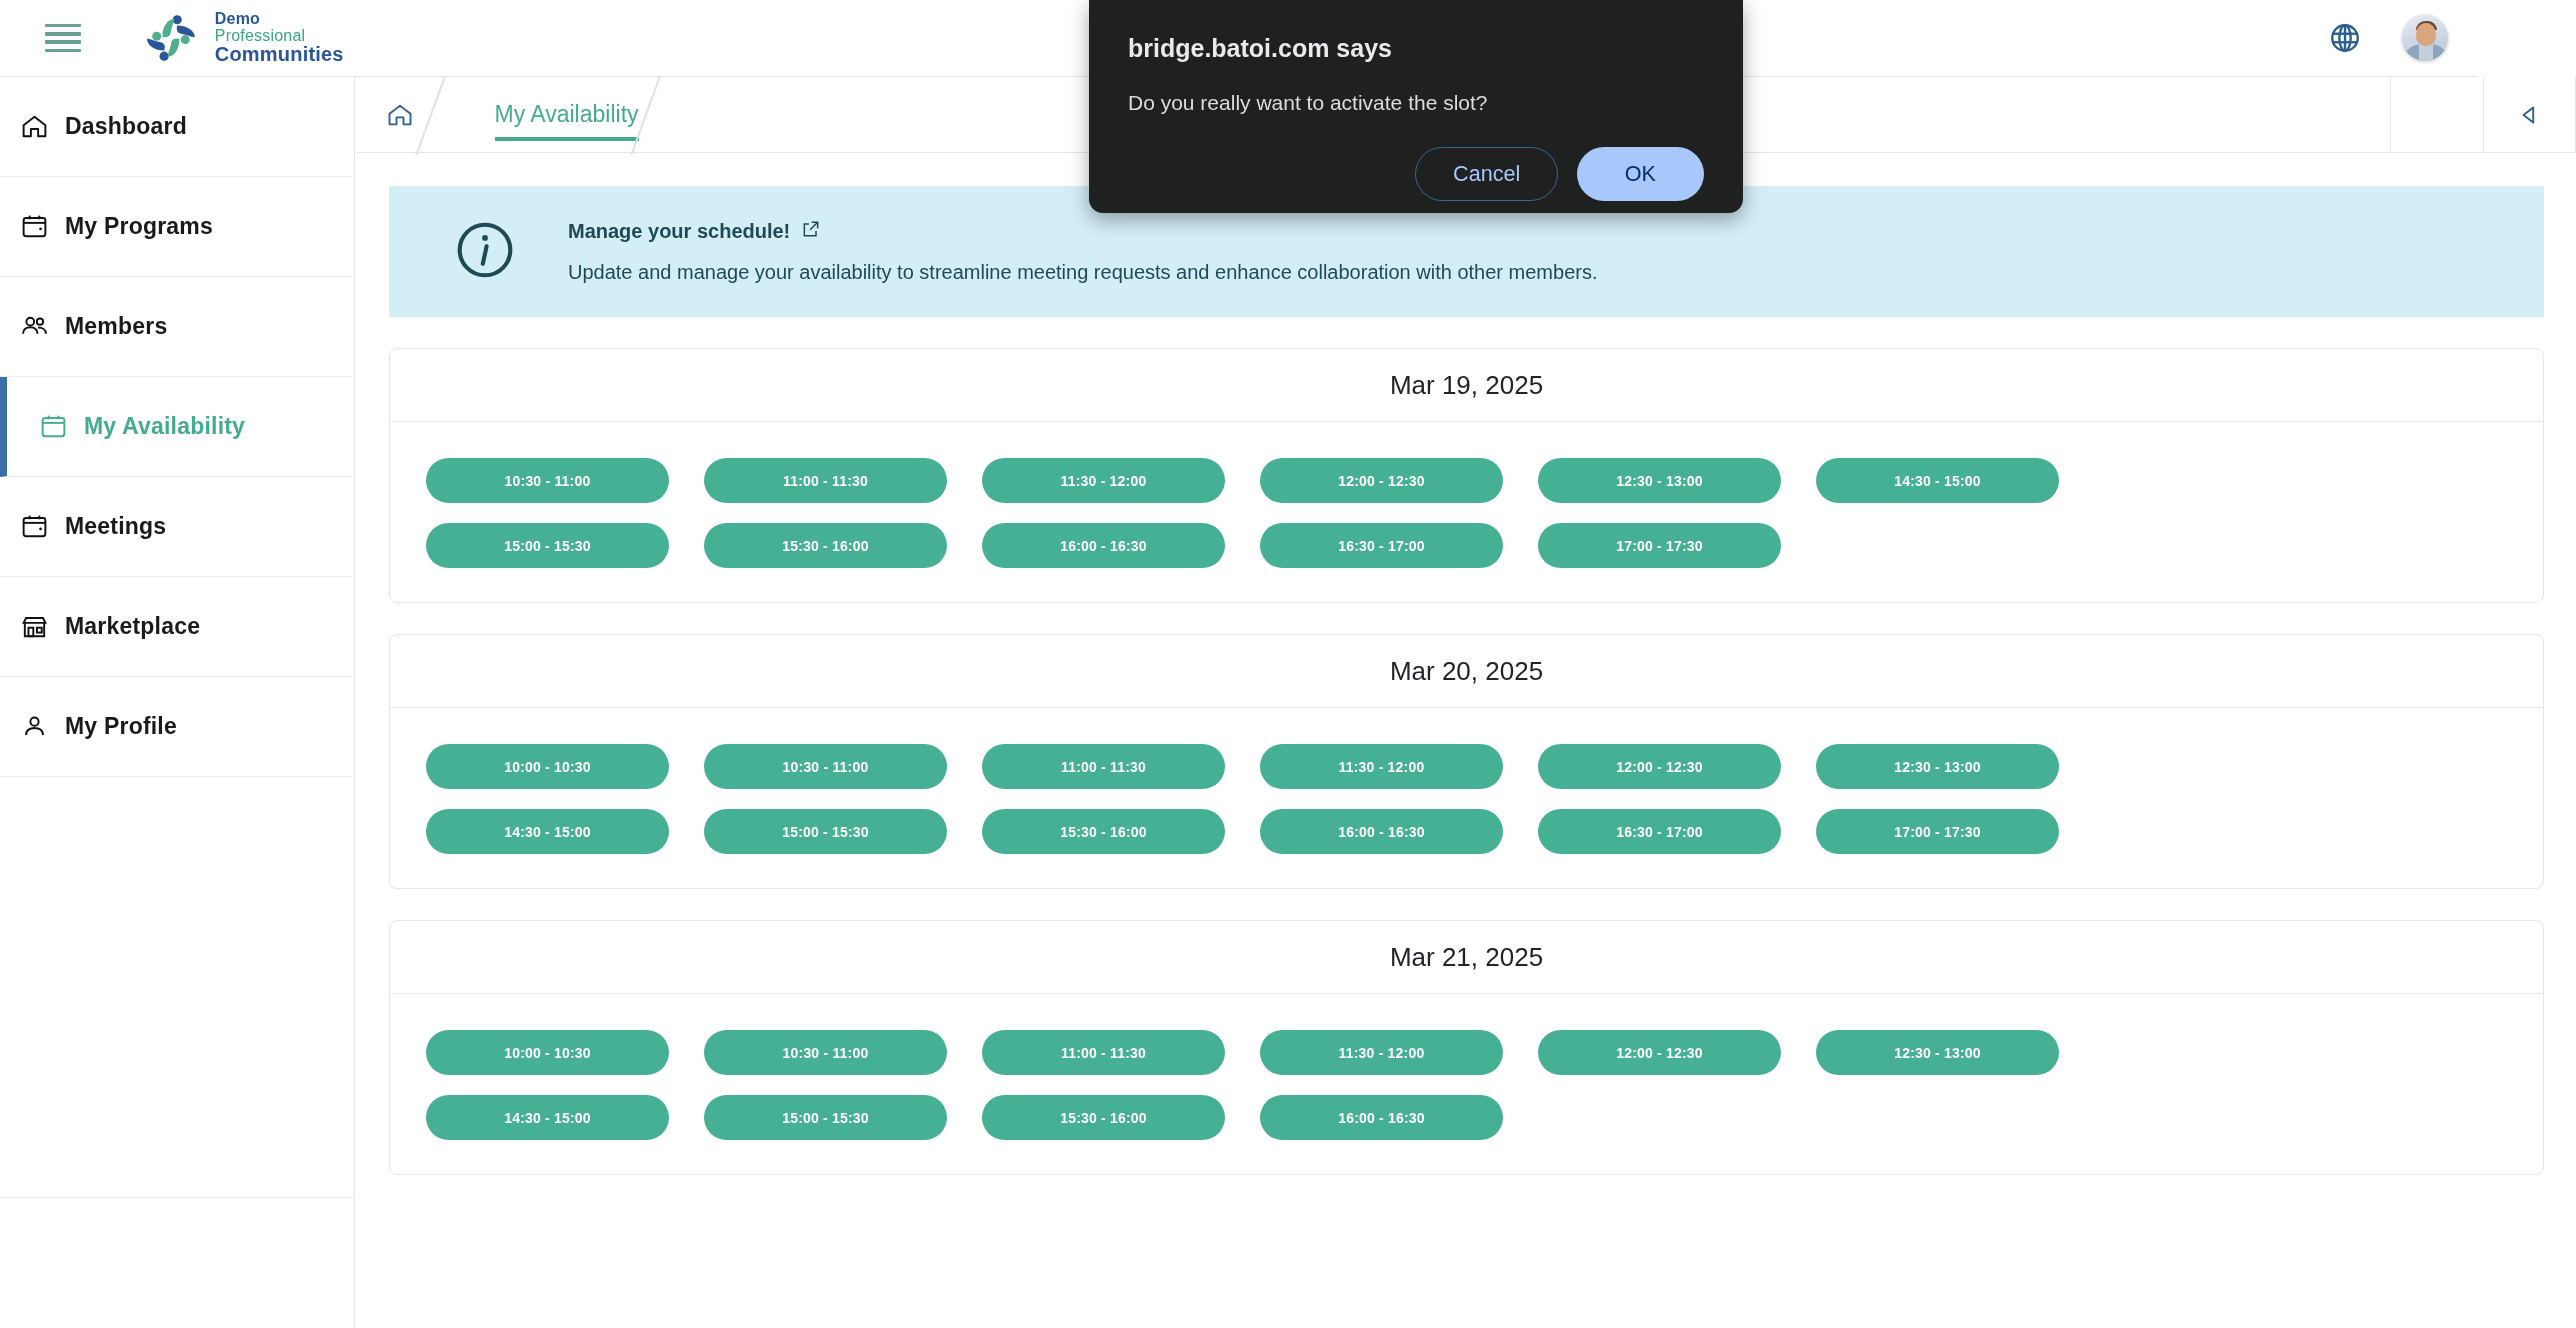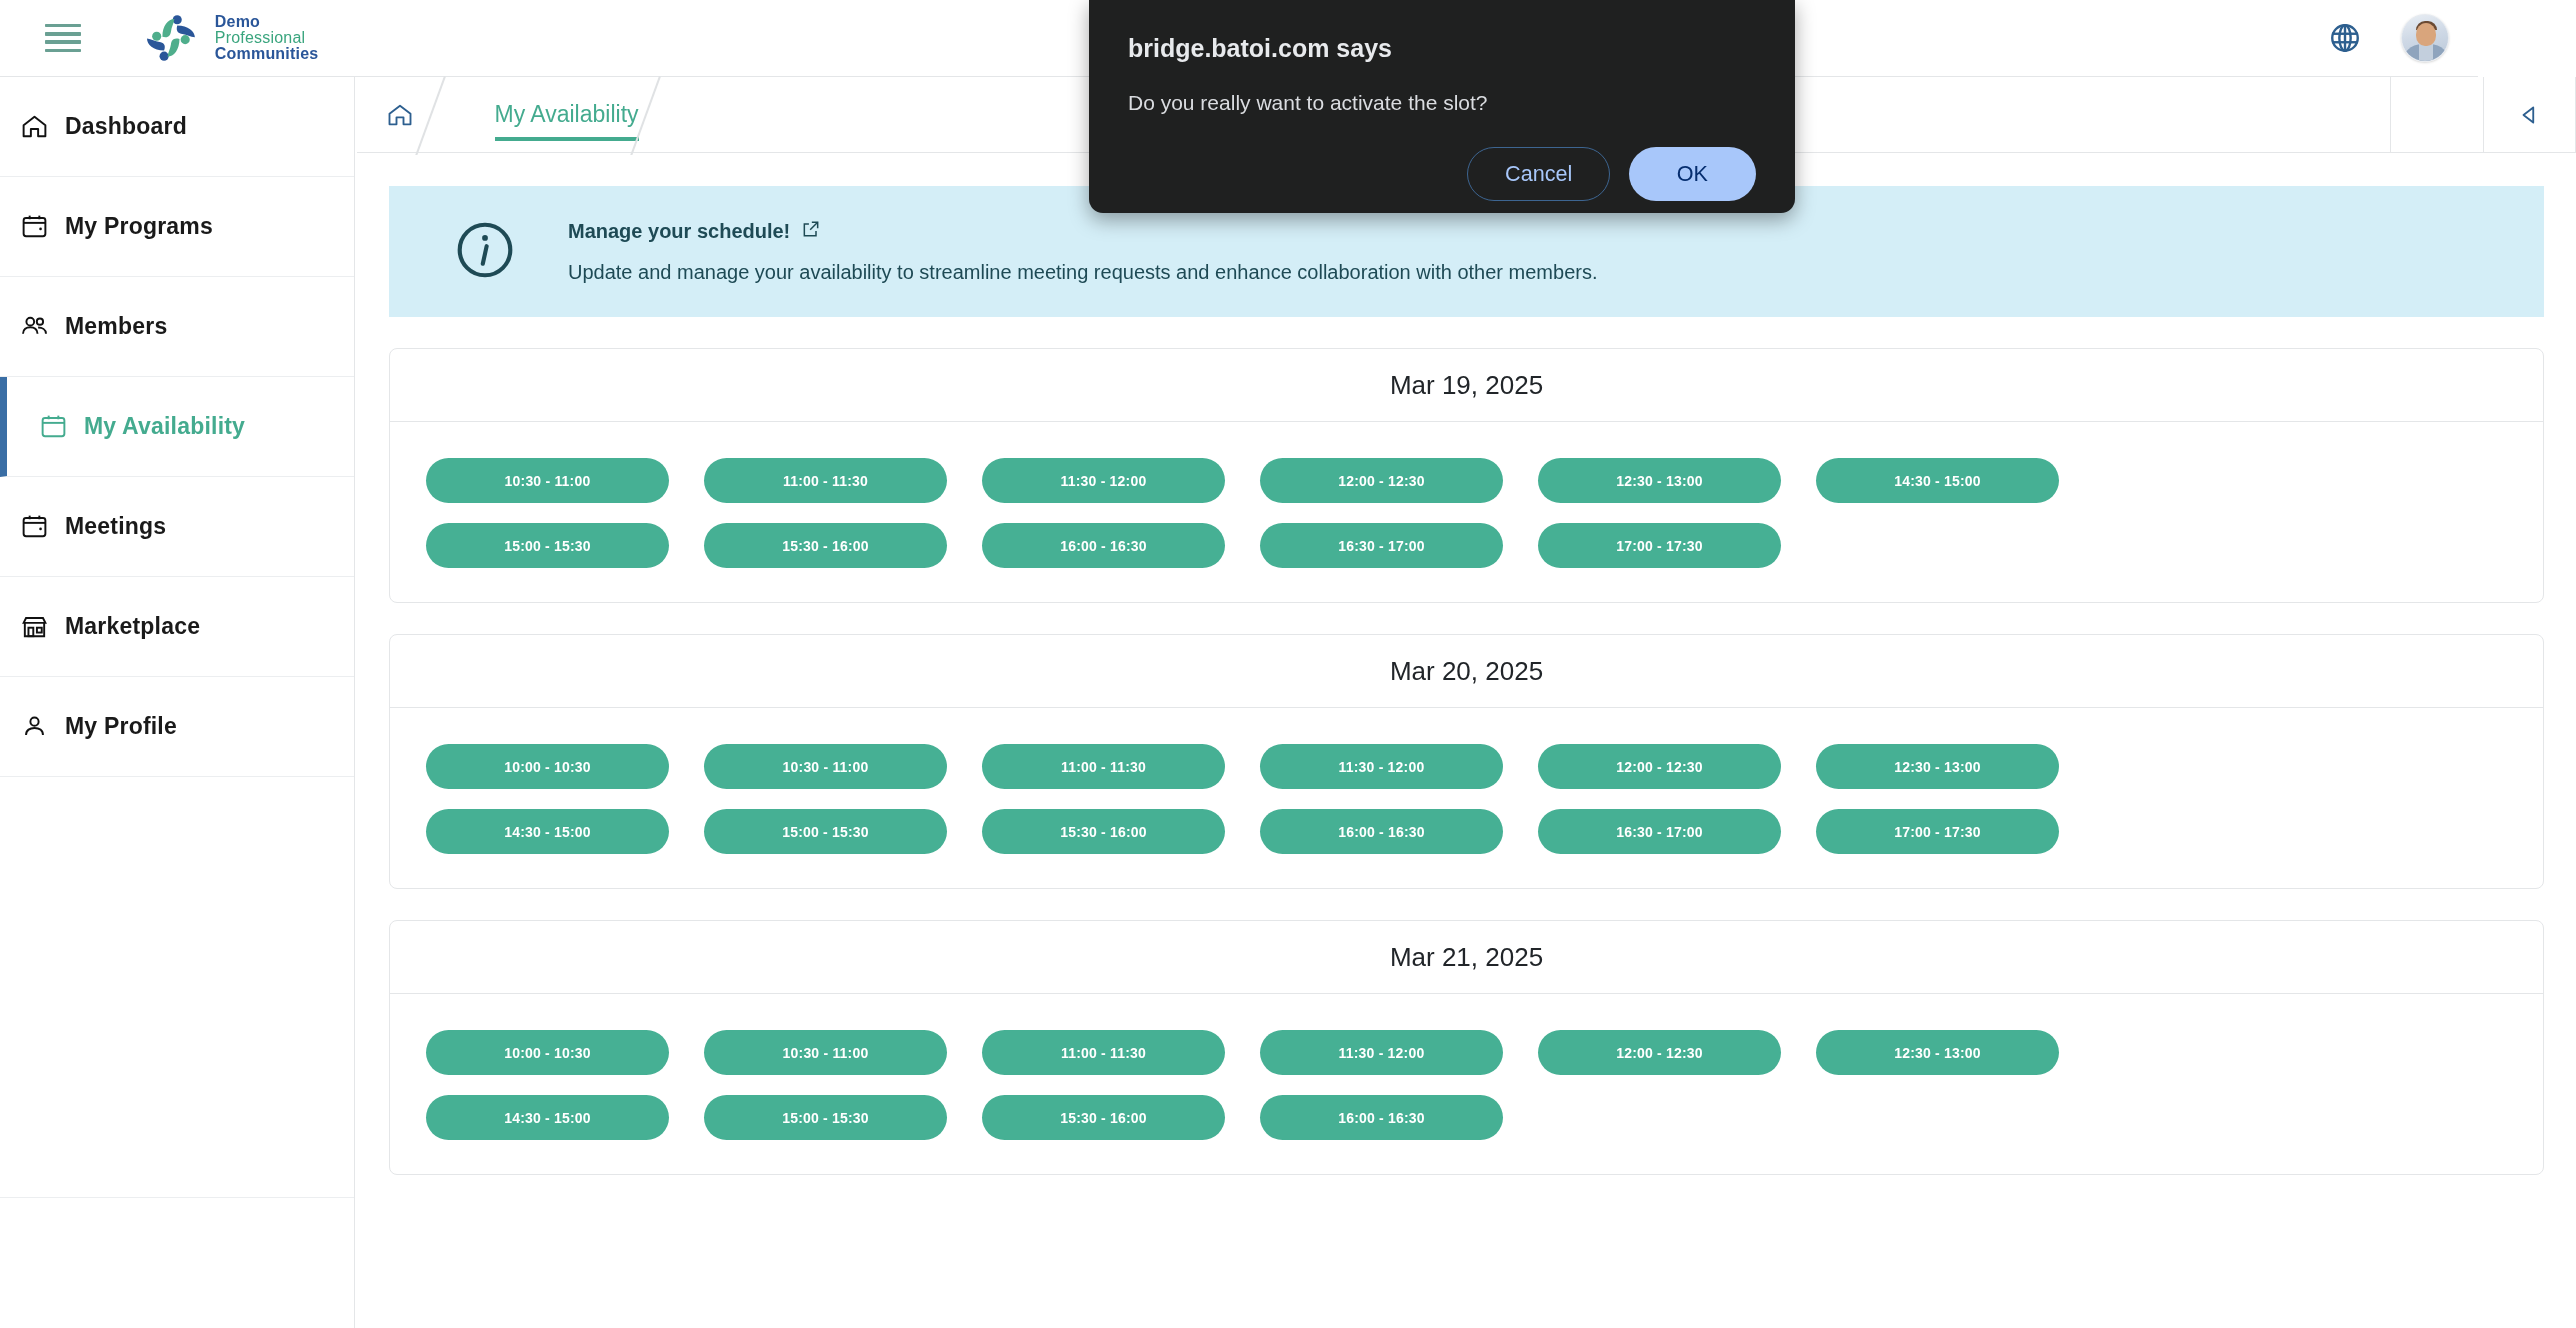--- a/index.html
+++ b/index.html
@@ -21,21 +21,21 @@
     display: flex; flex-direction: column; justify-content: space-between;
     cursor: pointer;
   }
   .hamburger span { display:block; height: 3.9px; width: 100%; background: #6aa093; border-radius: 0.8px; }
 
   .brand { margin-left: 66px; display: flex; align-items: center; gap: 10.8px; }
   .brand-mark { width: 57px; height: 57px; }
   .brand-words { display:flex; flex-direction: column; line-height: 1.02; }
   .brand-words span:nth-child(1){ font-size: 16px; font-weight: 700; color:#2a5699; letter-spacing:0.2px;}
   .brand-words span:nth-child(2){ font-size: 16px; font-weight: 400; color:#3aa57e; letter-spacing:0.2px;}
-  .brand-words span:nth-child(3){ font-size: 16px; font-weight: 700; color:#2a5699; letter-spacing:0.2px;}
+  .brand-words span:nth-child(3){ font-size: 20px; font-weight: 700; color:#2a5699; letter-spacing:0.2px;}
 
   .topbar-right {
     margin-left: auto; display: flex; align-items: center; height: 100%;
   }
   .globe-cell { width: 85px; display:flex; align-items:center; justify-content:center; cursor:pointer;}
   .avatar-cell { width: 91px; display:flex; align-items:center; justify-content:center; padding-right: 15.5px;}
   .avatar {
     width: 48px; height: 48px; border-radius: 50%;
     background: linear-gradient(165deg,#e9eef4 0%,#cfd9e6 45%,#b9c7d8 100%);
     border: 1.5px solid #e7ebf0; position: relative; overflow: hidden;
@@ -115,21 +115,21 @@
   .slot-cell { width: 278px; display: flex; justify-content: center; }
   .slot {
     width: 243px; height: 45px; border-radius: 23px; background: #46b094;
     color: #ffffff; font-size: 14px; font-weight: 700;
     display:flex; align-items:center; justify-content:center; cursor: pointer;
     letter-spacing: 0.2px;
   }
 
   
   .dialog {
-    position: absolute; top: 0; left: 1089px; width: 706px; height: 213px;
+    position: absolute; top: 0; left: 1089px; width: 654px; height: 213px;
     background: #1f2020; border-radius: 0 0 14px 14px;
     box-shadow: 0 6.2px 20px rgba(0,0,0,.35);
     padding: 34px 39px 0 39px; z-index: 50;
   }
   .dialog-title { color: #e8eaed; font-size: 25px; font-weight: 700; }
   .dialog-msg { color: #dadce0; font-size: 21px; margin-top: 28px; }
   .dialog-actions { display: flex; justify-content: flex-end; gap: 18.5px; margin-top: 32px; }
   .btn {
     height: 54px; border-radius: 27px; font-size: 21.6px; cursor: pointer;
     display:flex; align-items:center; justify-content:center; border: none;

